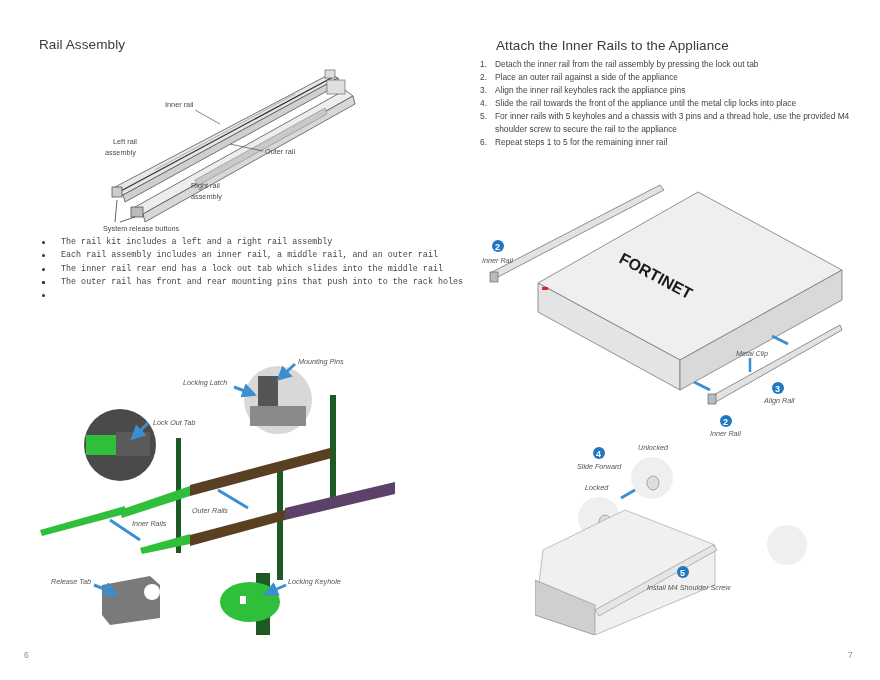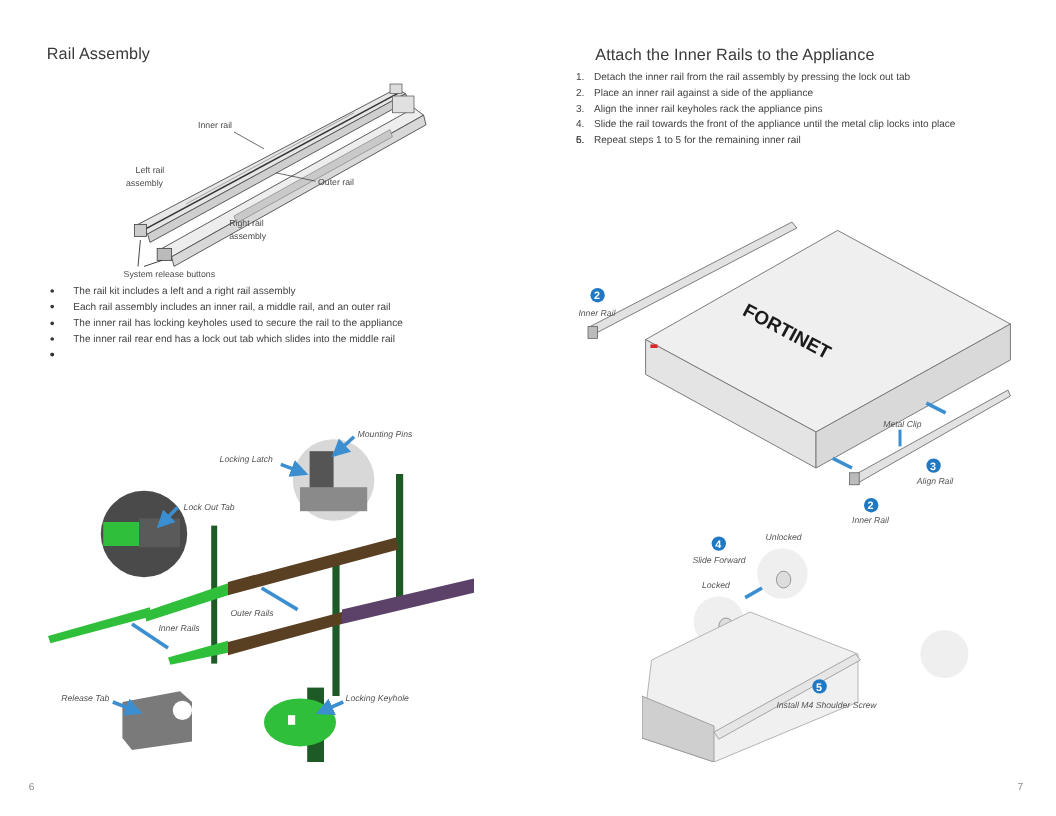--- a/index.html
+++ b/index.html
@@ -12,21 +12,21 @@
 
   .h-title {
     position: absolute; font-size: 13.5px; font-weight: normal; color: #3a3a3a;
     font-family: "Liberation Sans", sans-serif; letter-spacing: 0.1px;
   }
   .h-left { left: 39px; top: 37px; }
   .h-right { left: 56px; top: 38px; }
 
   .bullets { position: absolute; left: 41px; top: 236px; list-style: none; }
   .bullets li {
-    font-size: 8.4px; line-height: 13.3px; color: #444; position: relative; padding-left: 20px; white-space: nowrap;
+    font-size: 8.4px; line-height: 13.3px; color: #444; position: relative; padding-left: 20px; white-space: nowrap; font-family: Liberation Mono, monospace;
   }
   .bullets li .dot {
     position: absolute; left: 1px; top: 5px; width: 3px; height: 3px; background: #333; border-radius: 50%;
   }
 
   .steps { position: absolute; left: 40px; top: 58px; list-style: none; }
   .steps li { font-size: 8.4px; line-height: 13px; color: #444; position: relative; padding-left: 15px; width: 370px; }
   .steps li .num { position: absolute; left: 0; top: 0; }
 
   .page-num { position: absolute; top: 650px; font-size: 8.5px; color: #8a8a8a; }
@@ -70,23 +70,23 @@
     <text class="lbl" x="96" y="126">Right rail</text>
     <text class="lbl" x="96" y="137">assembly</text>
     <text class="lbl" x="8" y="169">System release buttons</text>
     <line x1="20" y1="160" x2="22" y2="138" stroke="#222" stroke-width="0.7"></line>
     <line x1="25" y1="160" x2="40" y2="155" stroke="#222" stroke-width="0.7"></line>
   </svg>
 
   <ul class="bullets">
     <li><span class="dot"></span><span>The rail kit includes a left and a right rail assembly</span></li>
     <li><span class="dot"></span><span>Each rail assembly includes an inner rail, a middle rail, and an outer rail</span></li>
-    <li><span class="dot"></span><span>The inner rail has locking keyholes used to secure the rail to the appliance</span></li>
     <li><span class="dot"></span><span>The inner rail rear end has a lock out tab which slides into the middle rail</span></li>
     <li><span class="dot"></span></li>
+    <li><span class="dot"></span><span>The outer rail has front and rear mounting pins that push into to the rack holes</span></li>
     <li><span class="dot"></span></li>
   </ul>
 
   <svg class="fig" style="left:30px;top:340px;" width="380" height="300">
     <defs>
       <marker id="ah" markerWidth="5" markerHeight="5" refX="2.5" refY="2.5" orient="auto">
           <path d="M0,0 L5,2.5 L0,5 z" fill="#3b8fd1"></path>
         </marker>
     </defs>
 
@@ -142,24 +142,24 @@
   </svg>
 
   <div class="page-num pn-left">6</div>
 </div>
 
 <div class="page page-right">
   <div class="h-title h-right">Attach the Inner Rails to the Appliance</div>
 
   <ol class="steps">
     <li><span class="num">1.</span><span>Detach the inner rail from the rail assembly by pressing the lock out tab</span></li>
-    <li><span class="num">2.</span><span>Place an inner rail against a side of the appliance</span></li>
+    <li><span class="num">2.</span><span>Place an outer rail against a side of the appliance</span></li>
     <li><span class="num">3.</span><span>Align the inner rail keyholes rack the appliance pins</span></li>
     <li><span class="num">4.</span><span>Slide the rail towards the front of the appliance until the metal clip locks into place</span></li>
-    <li><span class="num">5.</span></li>
+    <li><span class="num">5.</span><span>For inner rails with 5 keyholes and a chassis with 3 pins and a thread hole, use the provided M4 shoulder screw to secure the rail to the appliance</span></li>
     <li><span class="num">6.</span><span>Repeat steps 1 to 5 for the remaining inner rail</span></li>
   </ol>
 
   <svg class="fig" style="left:30px;top:180px;" width="380" height="265">
 
     <polygon points="22,92 190,5 194,10 26,98" fill="#e2e2e2" stroke="#666" stroke-width="0.7"></polygon>
     <rect x="20" y="92" width="8" height="10" fill="#bbb" stroke="#555" stroke-width="0.6"></rect>
 
     <polygon points="68,103 228,12 372,90 210,180" fill="#efefef" stroke="#777" stroke-width="0.8"></polygon>
     <polygon points="68,103 210,180 210,210 68,132" fill="#e4e4e4" stroke="#777" stroke-width="0.8"></polygon>

